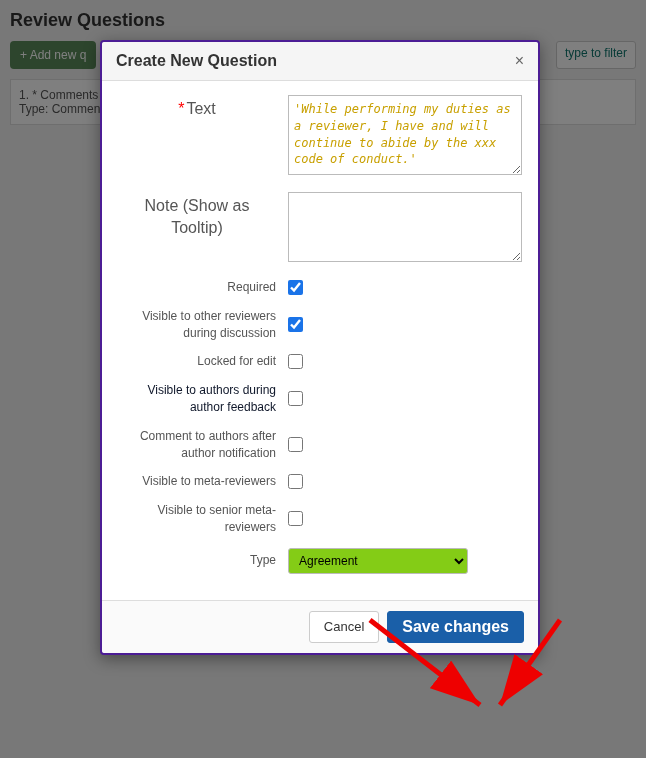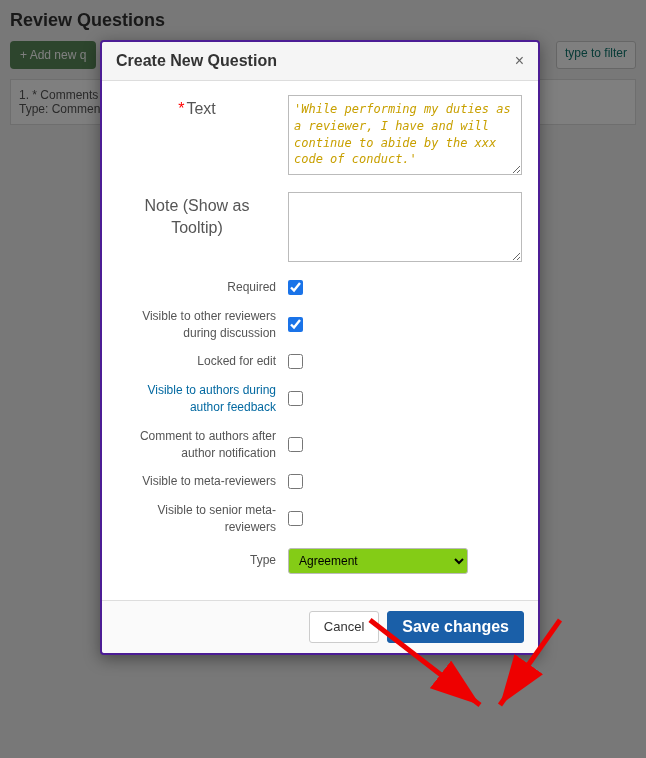--- a/index.html
+++ b/index.html
@@ -273,21 +273,21 @@
       <label style="width:170px;min-width:170px;text-align:right;padding-right:12px;color:#555;font-size:12px;line-height:1.4;">Visible to other reviewers during discussion</label>
       <input type="checkbox" checked="" style="">
     </div>
 
     <div class="checkbox-row">
       <label>Locked for edit</label>
       <input type="checkbox" style="">
     </div>
 
     <div class="checkbox-row">
-      <label style="width:170px;min-width:170px;text-align:right;padding-right:12px;color:#0369a1;font-size:12px;line-height:1.4;">Visible to authors during author feedback</label>
+      <label style="width:170px;min-width:170px;text-align:right;padding-right:12px;color:#0f172a;font-size:12px;line-height:1.4;">Visible to authors during author feedback</label>
       <input type="checkbox" style="">
     </div>
 
     <div class="checkbox-row">
       <label style="width:170px;min-width:170px;text-align:right;padding-right:12px;color:#555;font-size:12px;line-height:1.4;">Comment to authors after author notification</label>
       <input type="checkbox" style="">
     </div>
 
     <div class="checkbox-row">
       <label>Visible to meta-reviewers</label>

